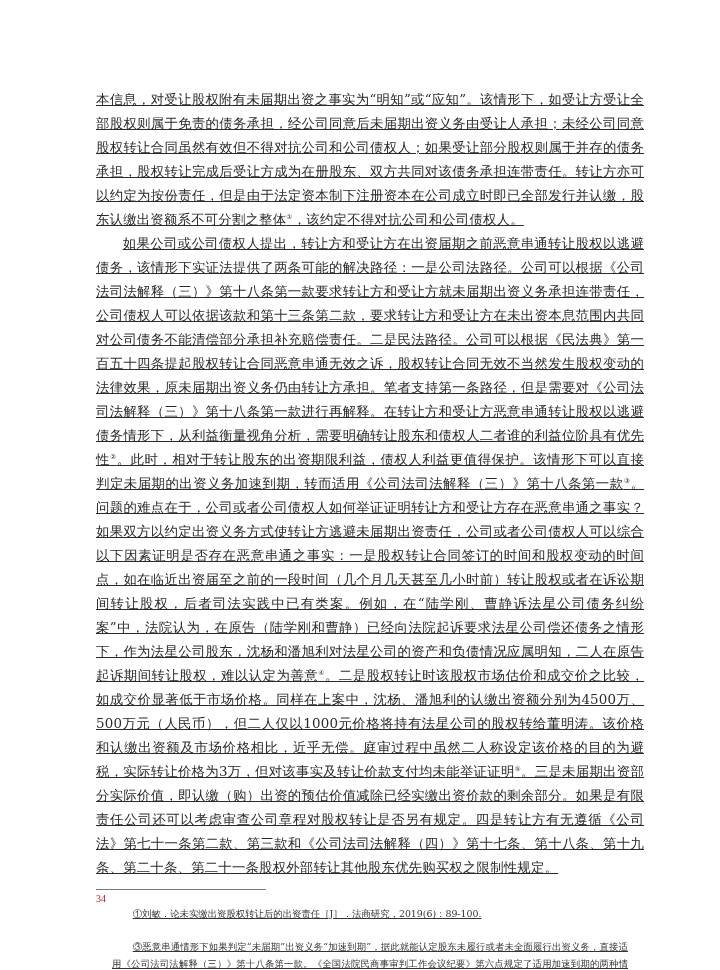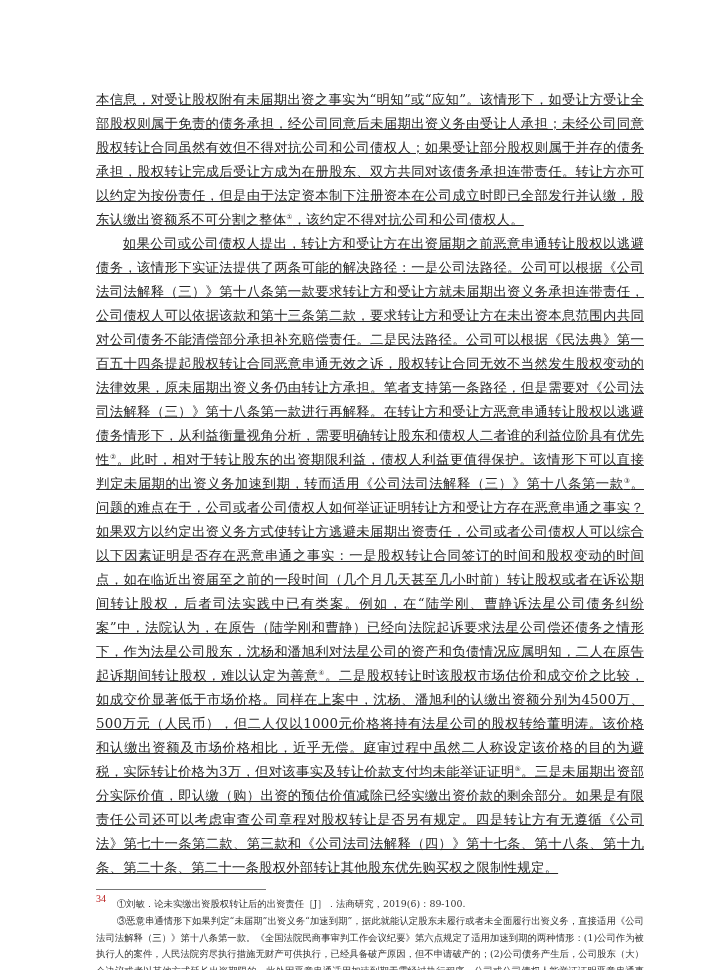--- a/index.html
+++ b/index.html
@@ -38,23 +38,24 @@
     .rule {
       width: 170px;
       height: 0;
       border-top: 1px solid #777;
       margin: 9px 0 6px 0;
     }
     .fn {
       font-size: 9.4px;
       line-height: 16.8px;
       text-align: justify;
-      margin: 0;
+      margin: 16px;
       text-indent: 2.2em;
       color: #333;
+      text-decoration: underline;
     }
     .page-number {
       position: absolute;
       left: 96px;
       top: 893px;
       font-size: 10px;
       color: #b91c1c;
       font-family: "Liberation Serif", serif;
       text-align: center;
     }

